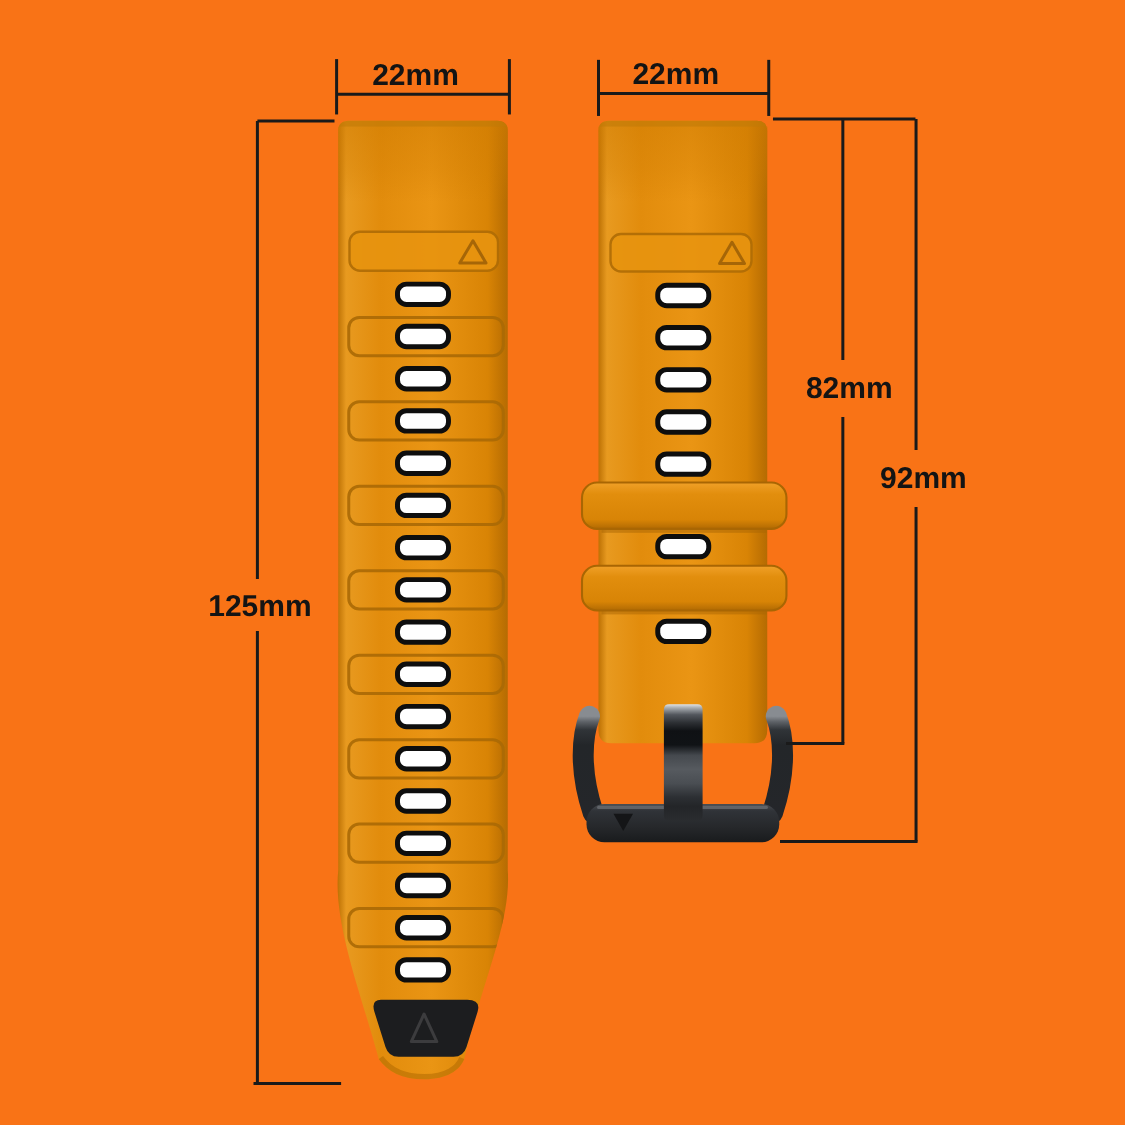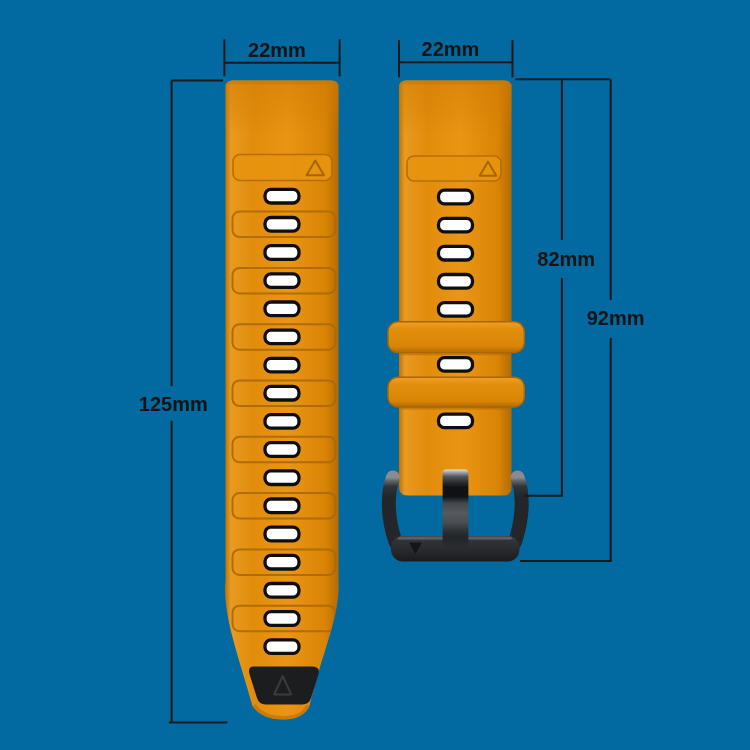--- a/index.html
+++ b/index.html
@@ -1,16 +1,16 @@
 <!DOCTYPE html>
 <html><head>
 <meta charset="utf-8">
 <style>
 html,body{margin:0;padding:0;background:#fff;}
-#page{position:relative;width:750px;height:750px;background:#0369a1;overflow:hidden;
+#page{position:relative;width:750px;height:750px;background:#f97316;overflow:hidden;
 font-family:"Liberation Sans",sans-serif;}
 .dim{font-family:"Liberation Sans",sans-serif;font-weight:bold;font-size:20px;fill:#141414;}
 </style>
 </head>
 <body>
 <div id="page">
 <svg width="750" height="750" viewBox="0 0 750 750">
 <defs>
 <linearGradient id="orangeH" x1="0" y1="0" x2="1" y2="0">
 <stop offset="0" stop-color="#bd7104"></stop>

